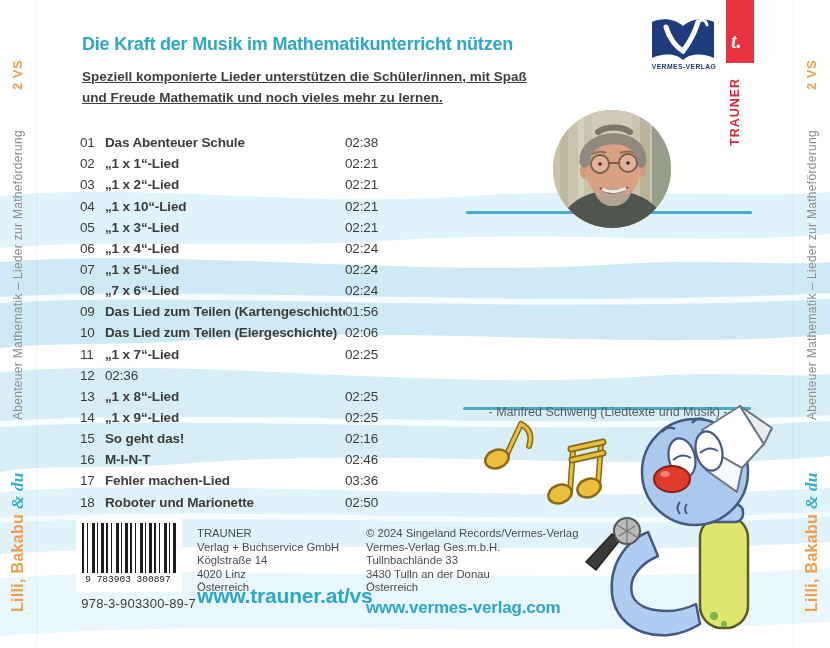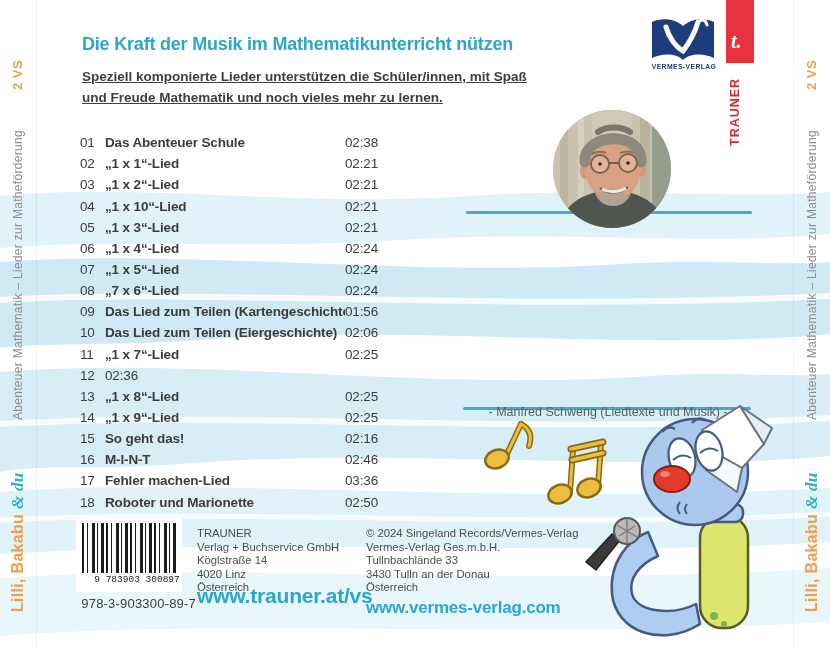--- a/index.html
+++ b/index.html
@@ -39,21 +39,21 @@
                 transform:rotate(-90deg);font-size:12.5px;font-weight:700;color:#d42b3a;
                 letter-spacing:1px;white-space:nowrap;}
 
   
   .barcode-box{position:absolute;left:76px;top:518px;width:106px;height:74px;background:#fff;}
   .bars{position:absolute;left:6px;top:5px;width:94px;height:50px;
         background-image:repeating-linear-gradient(90deg,
           #1c1c1c 0 2px,transparent 2px 5px,#1c1c1c 5px 6px,transparent 6px 10px,
           #1c1c1c 10px 13px,transparent 13px 15px,#1c1c1c 15px 16px,transparent 16px 19px,
           #1c1c1c 19px 22px,transparent 22px 24px);}
-  .barcode-digits{position:absolute;left:12px;top:56px;width:98px;text-align:center;
+  .barcode-digits{position:absolute;left:3px;top:56px;width:98px;text-align:center;
                   font-family:"Liberation Mono",monospace;font-size:9.5px;color:#1c1c1c;}
   .isbn{position:absolute;left:62px;top:596px;width:134px;text-align:right;font-size:13px;
         color:#3c3c3b;letter-spacing:.2px;}
   .addr{position:absolute;font-size:11.3px;line-height:13.6px;color:#4b4b4a;white-space:pre-line;}
   .addr-trauner{left:197px;top:527px;}
   .addr-vermes{left:366px;top:527px;}
   .url{position:absolute;font-weight:700;color:#2ba7c7;letter-spacing:-.2px;}
   .url-trauner{left:197px;top:584px;font-size:21px;}
   .url-vermes{left:366px;top:598px;font-size:17px;}
 

